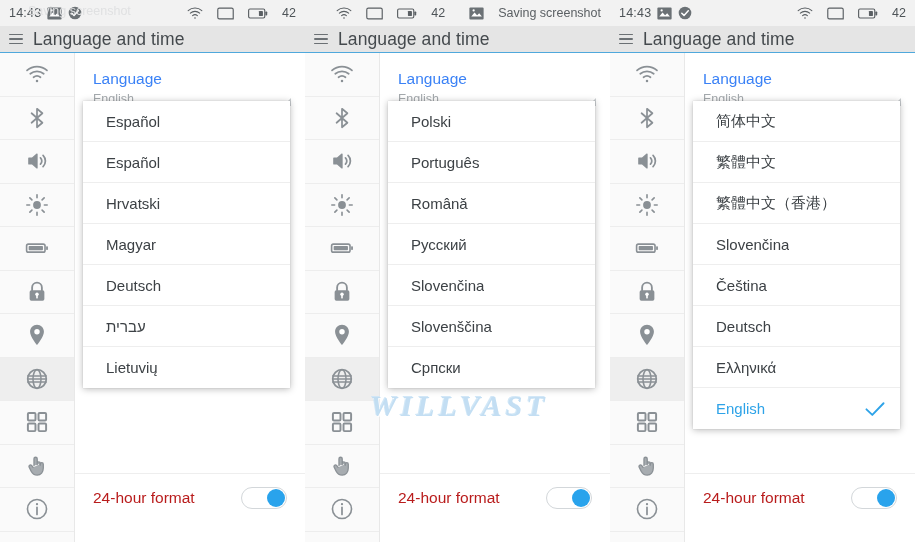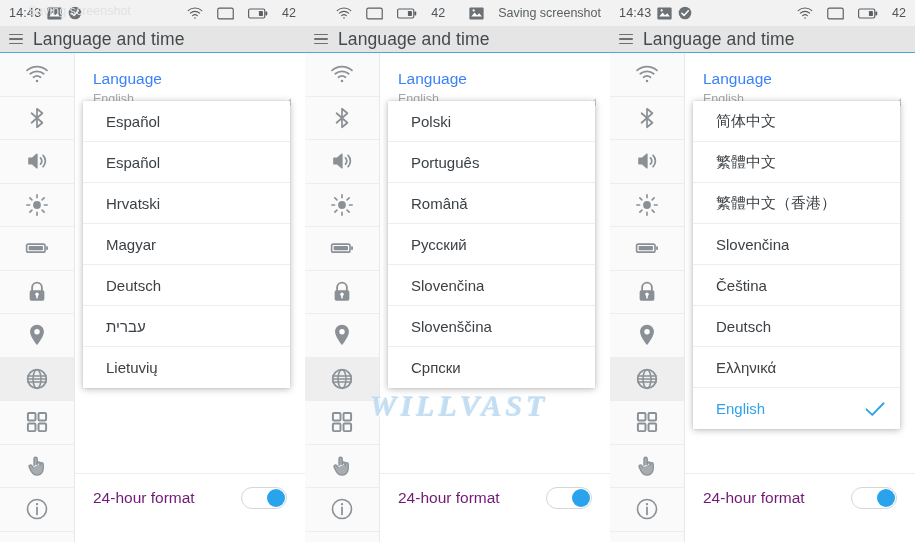--- a/index.html
+++ b/index.html
@@ -169,21 +169,21 @@
     left: 0; right: 0;
     top: 420px;
     height: 48px;
     border-top: 1px solid #eeeeee;
     display: flex;
     align-items: center;
     padding: 0 18px;
   }
   .hour-label {
     font-size: 15.5px;
-    color: #701a75;
+    color: #b91c1c;
   }
   .toggle {
     margin-left: auto;
     width: 46px;
     height: 22px;
     border-radius: 11px;
     background: #ffffff;
     border: 1px solid #d3d7da;
     position: relative;
   }

